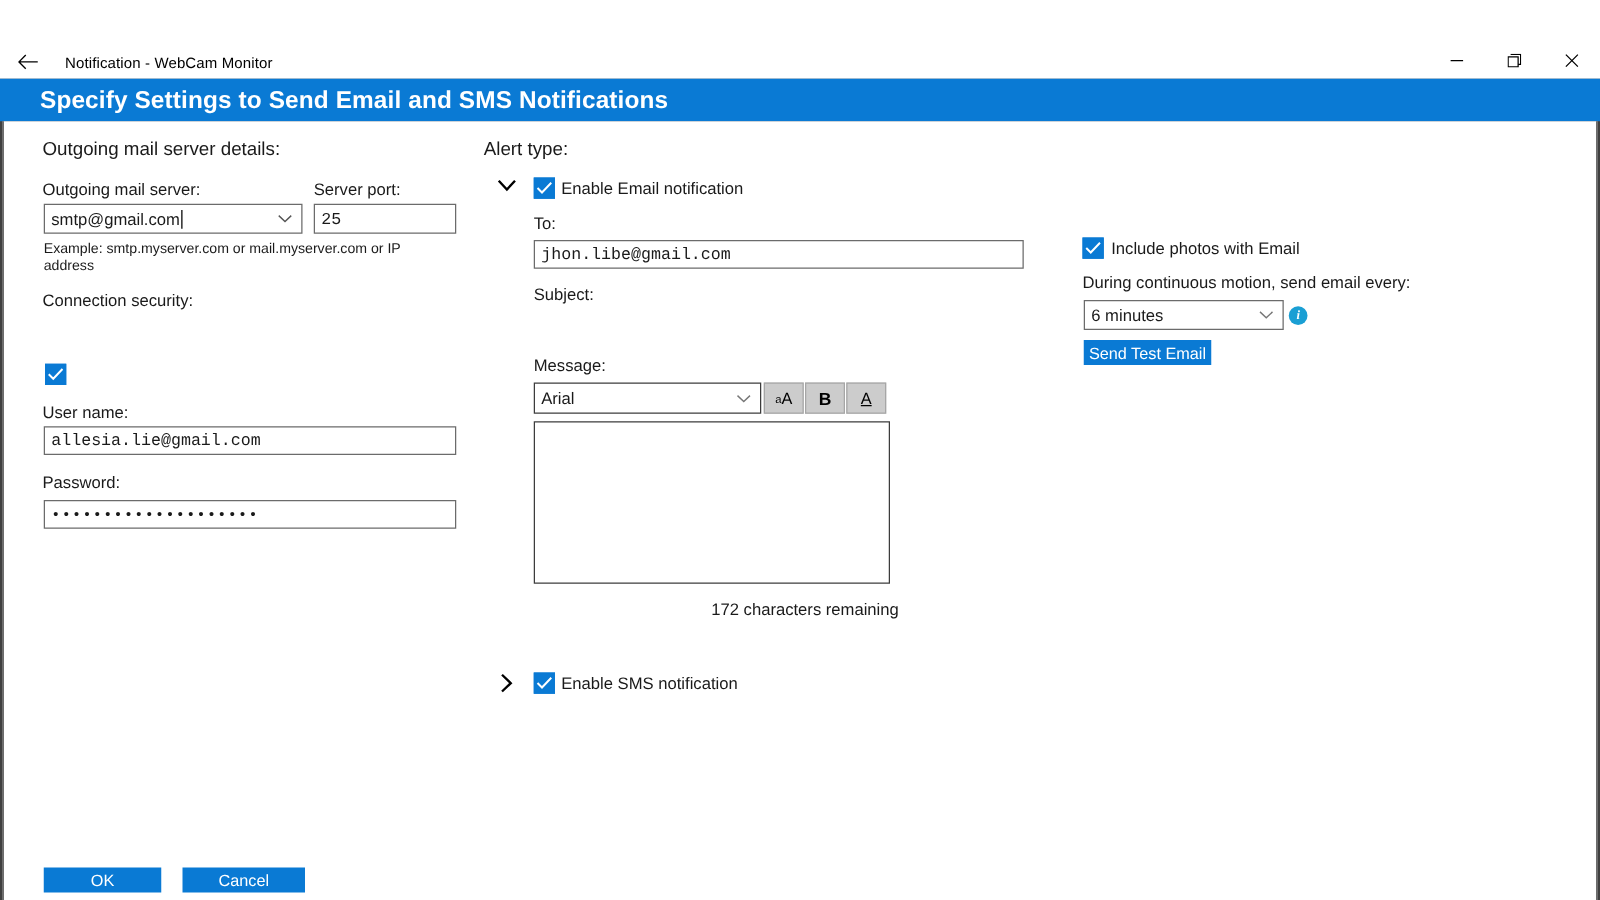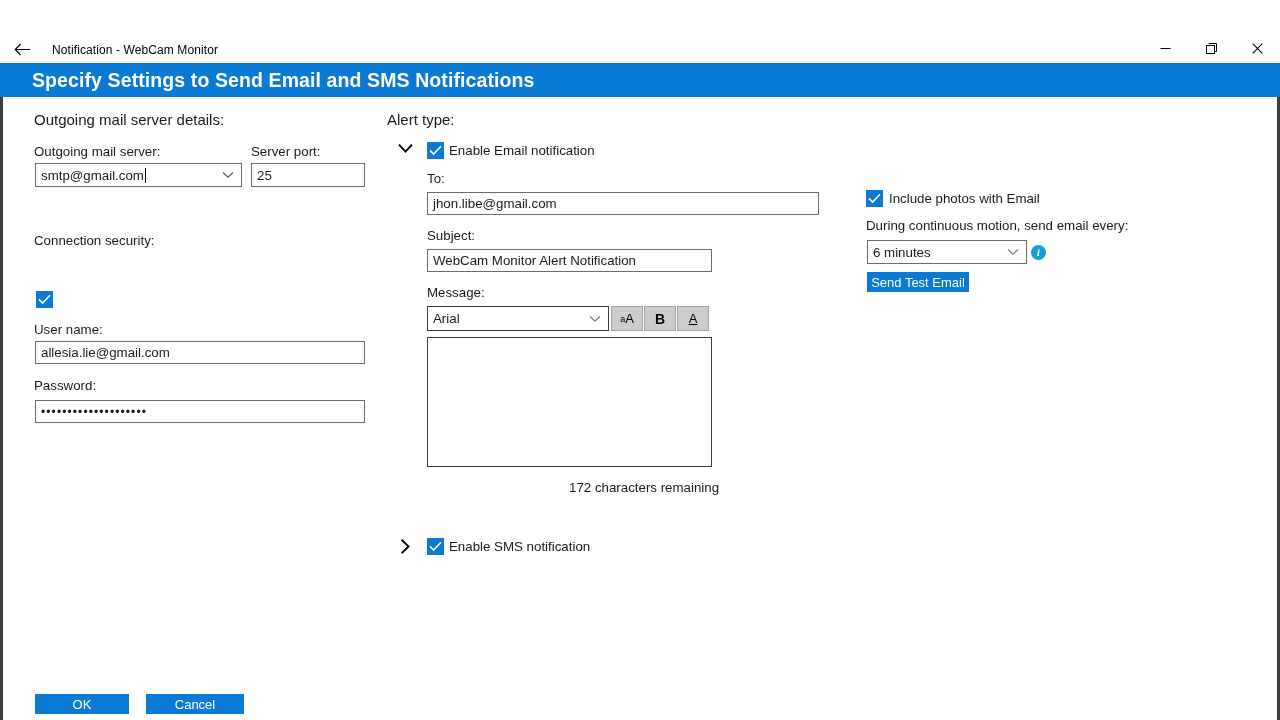--- a/index.html
+++ b/index.html
@@ -107,21 +107,21 @@
   
   .tbox {
     position: absolute;
     background: #ffffff;
     border: 1px solid #6b6b6b;
     font-size: 13.3px;
     color: #1a1a1a;
     padding: 0 0 0 5px;
     display: flex;
     align-items: center;
-    font-family: Liberation Sans, sans-serif;
+    font-family: Liberation Mono, monospace;
     outline: none;
   }
   .caret {
     display: inline-block;
     width: 1px;
     height: 15px;
     background: #000;
     margin-left: 1px;
     vertical-align: middle;
   }
@@ -271,20 +271,21 @@
             <path d="M1 1.5 L6 6.2 L11 1.5" stroke="#555" stroke-width="1.1" fill="none"></path>
           </svg>
       </span>
     </div>
 
     <div class="lbl" style="left:248px; top:47px;">Server port:</div>
     <div class="tbox" style="left:248px; top:66px; width:114px; height:24px;">
       <span>25</span>
     </div>
 
+    <div class="hint" style="left:32px; top:95px; width:295px;">Example: smtp.myserver.com or mail.myserver.com or IP address</div>
 
     <div class="lbl" style="left:31px; top:136px;">Connection security:</div>
 
     <div class="cbox" style="left:33px; top:194px;">
       <span>
         <svg width="13" height="11" viewBox="0 0 13 11">
             <path d="M1 5.4 L4.6 9 L12 1.2" stroke="#fff" stroke-width="1.6" fill="none"></path>
           </svg>
       </span>
     </div>
@@ -316,23 +317,20 @@
       </span>
     </div>
     <div class="lbl" style="left:446px; top:46px;">Enable Email notification</div>
 
     <div class="lbl" style="left:424px; top:74px;">To:</div>
     <div class="tbox" style="left:424px; top:95px; width:392px; height:23px;">
       <span>jhon.libe@gmail.com</span>
     </div>
 
     <div class="lbl" style="left:424px; top:131px;">Subject:</div>
-    <div class="tbox" style="left:424px; top:152px; width:285px; height:23px;">
-      <span>WebCam Monitor Alert Notification</span>
-    </div>
 
     <div class="lbl" style="left:424px; top:188px;">Message:</div>
 
     <div class="combo" style="left:424px; top:209px; width:182px; height:25px; border-color:#3c3c3c;">
       <span>Arial</span>
       <span class="chev">
         <svg width="12" height="8" viewBox="0 0 12 8">
             <path d="M1 1.5 L6 6.2 L11 1.5" stroke="#777" stroke-width="1.1" fill="none"></path>
           </svg>
       </span>

